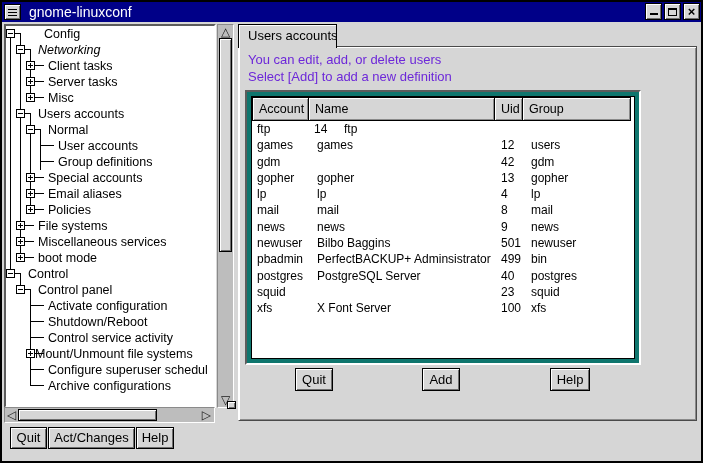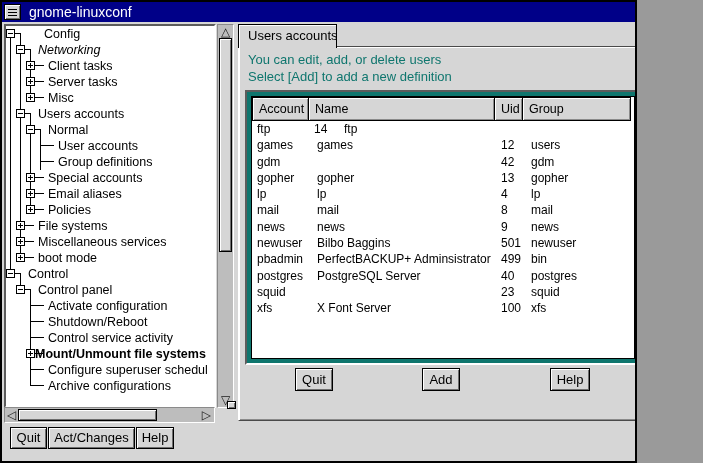--- a/index.html
+++ b/index.html
@@ -1,17 +1,17 @@
 <!DOCTYPE html>
 <html style="--titlebar: #000088; --background: #d6d6d6; --trough: #bdbdbd;"><head>
 <meta charset="utf-8">
 <style>
   *{margin:0;padding:0;box-sizing:border-box}
   html,body{background:#9a9a9a;font-family:"Liberation Sans",sans-serif;}
-  #win{position:relative;width:637px;height:463px;background:var(--background,#d6d6d6);
+  #win{position:relative;width:703px;height:463px;background:var(--background,#d6d6d6);
        border:2px solid #000;overflow:hidden;}
   .abs{position:absolute}
   
   .titlebar{left:0;top:0;width:699px;height:20px;background:var(--titlebar,#000088);}
   .raised{background:var(--background,#d6d6d6);border:1px solid #000;
           box-shadow:inset 1px 1px 0 #fff, inset -1px -1px 0 #6e6e6e;}
   .menu-btn{left:2px;top:2px;width:17px;height:16px;}
   .menu-lines{position:absolute;left:3px;top:4px;right:3px;bottom:3px;
               background:repeating-linear-gradient(to bottom,#000 0 1px,transparent 1px 3px);}
   .title-text{left:27px;top:2px;color:#fff;font-size:14px;white-space:nowrap;}
@@ -52,21 +52,21 @@
   .bb-quit{left:8px;top:425px;width:37px;height:22px;line-height:20px;}
   .bb-act{left:46px;top:425px;width:87px;height:22px;line-height:20px;}
   .bb-help{left:134px;top:425px;width:38px;height:22px;line-height:20px;}
   
   .page{left:236px;top:44px;width:459px;height:375px;background:var(--background,#d6d6d6);
         border:1px solid #4a4a4a;border-left-color:#fff;
         box-shadow:inset 1px 1px 0 #fff, inset -1px -1px 0 #8a8a8a;}
   .tab{left:236px;top:22px;width:99px;height:24px;background:var(--background,#d6d6d6);
        border:1px solid #000;border-bottom:none;box-shadow:inset 1px 1px 0 #fff;z-index:5;
        font-size:13px;line-height:22px;padding-left:9px;color:#000;white-space:nowrap;}
-  .instr{left:246px;color:#0f766e;font-size:13px;white-space:nowrap;}
+  .instr{left:246px;color:#6d28d9;font-size:13px;white-space:nowrap;}
   .instr1{top:50px}.instr2{top:67px}
   
   .table-wrap{left:243px;top:88px;width:396px;height:275px;background:#0f766e;padding:4px;}
   .table-inner{position:relative;width:100%;height:100%;border:1px solid #000;background:#fff;overflow:hidden;}
   .thead{display:flex;height:24px;}
   .hcell{height:24px;background:var(--background,#d6d6d6);border:1px solid #000;
          box-shadow:inset 1px 1px 0 #fff, inset -1px -1px 0 #8a8a8a;
          font-size:12.5px;line-height:22px;padding-left:6px;white-space:nowrap;overflow:hidden;}
   .hcell+.hcell{margin-left:-1px;}
   .trow{display:flex;height:16.3px;line-height:16.3px;font-size:12px;color:#000;}
@@ -301,21 +301,21 @@
           <span class="tlabel" style="left: 42px;">Control service activity</span>
         </div>
         <div class="trow-tree">
           <span class="tline" style="left: 24px; top: 0px; height: 8px; width: 1px;"></span>
           <span class="tline" style="left: 24px; top: 8px; height: 8px; width: 1px;"></span>
           <span class="tline" style="left: 24px; top: 7px; width: 14px; height: 1px;"></span>
           <span class="expander" style="left: 20px;">
             <span class="exp-h"></span>
             <span class="exp-v"></span>
           </span>
-          <span class="tlabel" style="left: 29px; font-weight: bold;">Mount/Unmount file systems</span>
+          <span class="tlabel" style="left: 29px;">Mount/Unmount file systems</span>
         </div>
         <div class="trow-tree">
           <span class="tline" style="left: 24px; top: 0px; height: 8px; width: 1px;"></span>
           <span class="tline" style="left: 24px; top: 8px; height: 8px; width: 1px;"></span>
           <span class="tline" style="left: 24px; top: 7px; width: 14px; height: 1px;"></span>
           <span class="tlabel" style="left: 42px;">Configure superuser schedul</span>
         </div>
         <div class="trow-tree">
           <span class="tline" style="left: 24px; top: 0px; height: 8px; width: 1px;"></span>
           <span class="tline" style="left: 24px; top: 7px; width: 14px; height: 1px;"></span>

